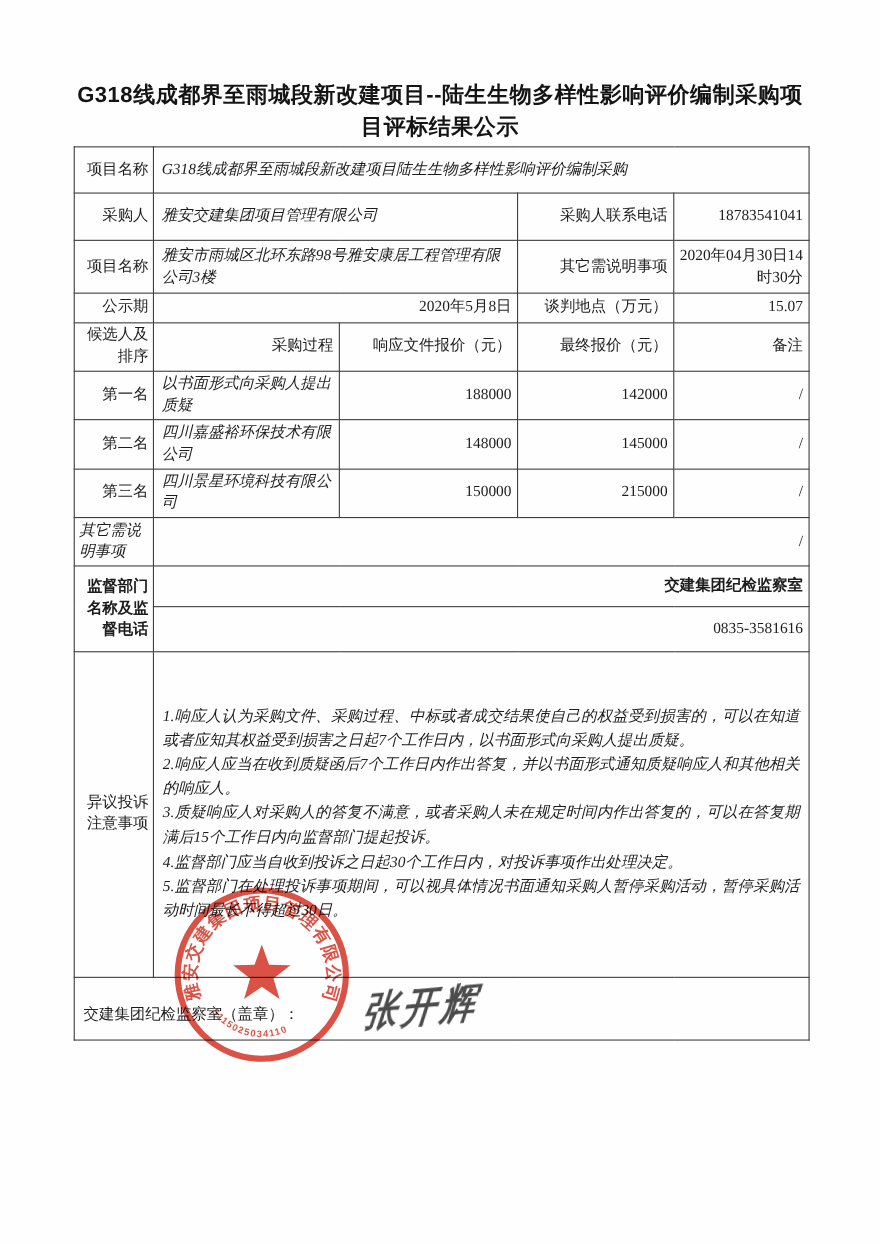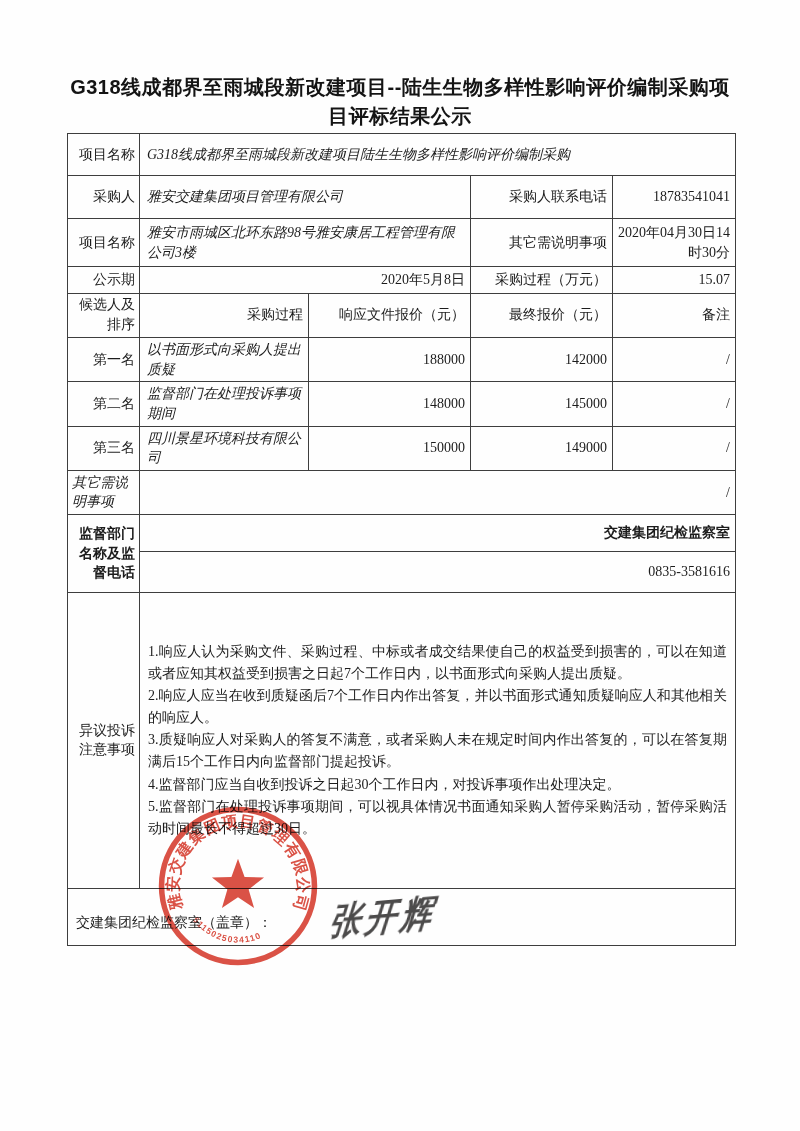--- a/index.html
+++ b/index.html
@@ -44,21 +44,21 @@
   }
   .doc-table td.left { text-align: left; padding-left: 7px; font-style: italic; }
   .doc-table td.lbl { padding: 2px 4px; }
   .r1 { height: 42px; } .r2 { height: 43px; } .r3 { height: 48px; }
   .r4 { height: 27px; } .r5 { height: 35px; font-family: Liberation Mono, monospace; }
   .r6 { height: 43px; } .r7 { height: 43px; } .r8 { height: 41px; }
   .r9 { height: 36px; } .r10a { height: 37px; font-weight: bold; } .r10b { height: 41px; }
   .r11 { height: 296px; } .r12 { height: 57px; }
 
   td.notes-cell { text-align: left; padding: 10px 8px 10px 8px; }
-  .notes-cell p { line-height: 1.58; text-align: justify; }
+  .notes-cell p { line-height: 1.58; text-align: justify; font-style: italic; }
 
   td.sign-cell { text-align: left; padding-left: 8px; position: relative; }
   .signature {
     display: inline-block;
     margin-left: 60px;
     font-style: italic;
     font-weight: 700;
     font-size: 30px;
     color: #2e2c2c;
     transform: rotate(-5deg) skewX(-12deg) scale(1.05, 1.25);
@@ -106,49 +106,49 @@
       </tr>
       <tr class="r3">
         <td class="lbl">项目名称</td>
         <td class="left" colspan="2">雅安市雨城区北环东路98号雅安康居工程管理有限公司3楼</td>
         <td>其它需说明事项</td>
         <td>2020年04月30日14时30分</td>
       </tr>
       <tr class="r4">
         <td class="lbl">公示期</td>
         <td colspan="2">2020年5月8日</td>
-        <td>采购过程（万元）</td>
+        <td>谈判地点（万元）</td>
         <td>15.07</td>
       </tr>
       <tr class="r5">
         <td class="lbl">候选人及排序</td>
         <td>采购过程</td>
         <td>响应文件报价（元）</td>
         <td>最终报价（元）</td>
         <td>备注</td>
       </tr>
       <tr class="r6">
         <td class="lbl">第一名</td>
         <td class="left">以书面形式向采购人提出质疑</td>
         <td>188000</td>
         <td>142000</td>
         <td>/</td>
       </tr>
       <tr class="r7">
         <td class="lbl">第二名</td>
-        <td class="left">监督部门在处理投诉事项期间</td>
+        <td class="left">四川嘉盛裕环保技术有限公司</td>
         <td>148000</td>
         <td>145000</td>
         <td>/</td>
       </tr>
       <tr class="r8">
         <td class="lbl">第三名</td>
         <td class="left">四川景星环境科技有限公司</td>
         <td>150000</td>
-        <td>149000</td>
+        <td>215000</td>
         <td>/</td>
       </tr>
       <tr class="r9">
         <td class="lbl left">其它需说明事项</td>
         <td colspan="4">/</td>
       </tr>
       <tr class="r10a">
         <td class="lbl" rowspan="2">监督部门名称及监督电话</td>
         <td colspan="4">交建集团纪检监察室</td>
       </tr>

